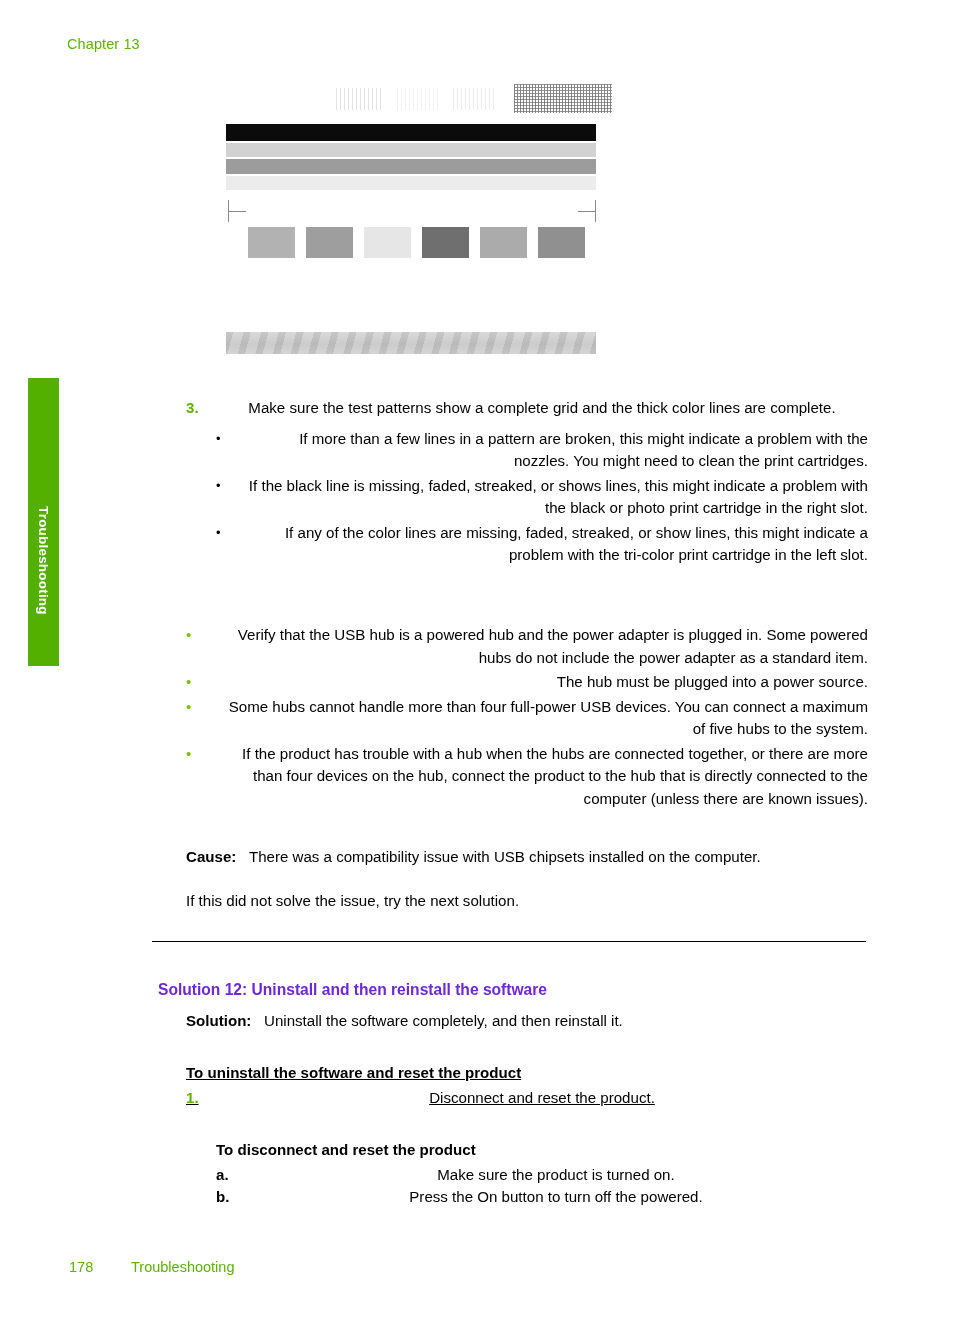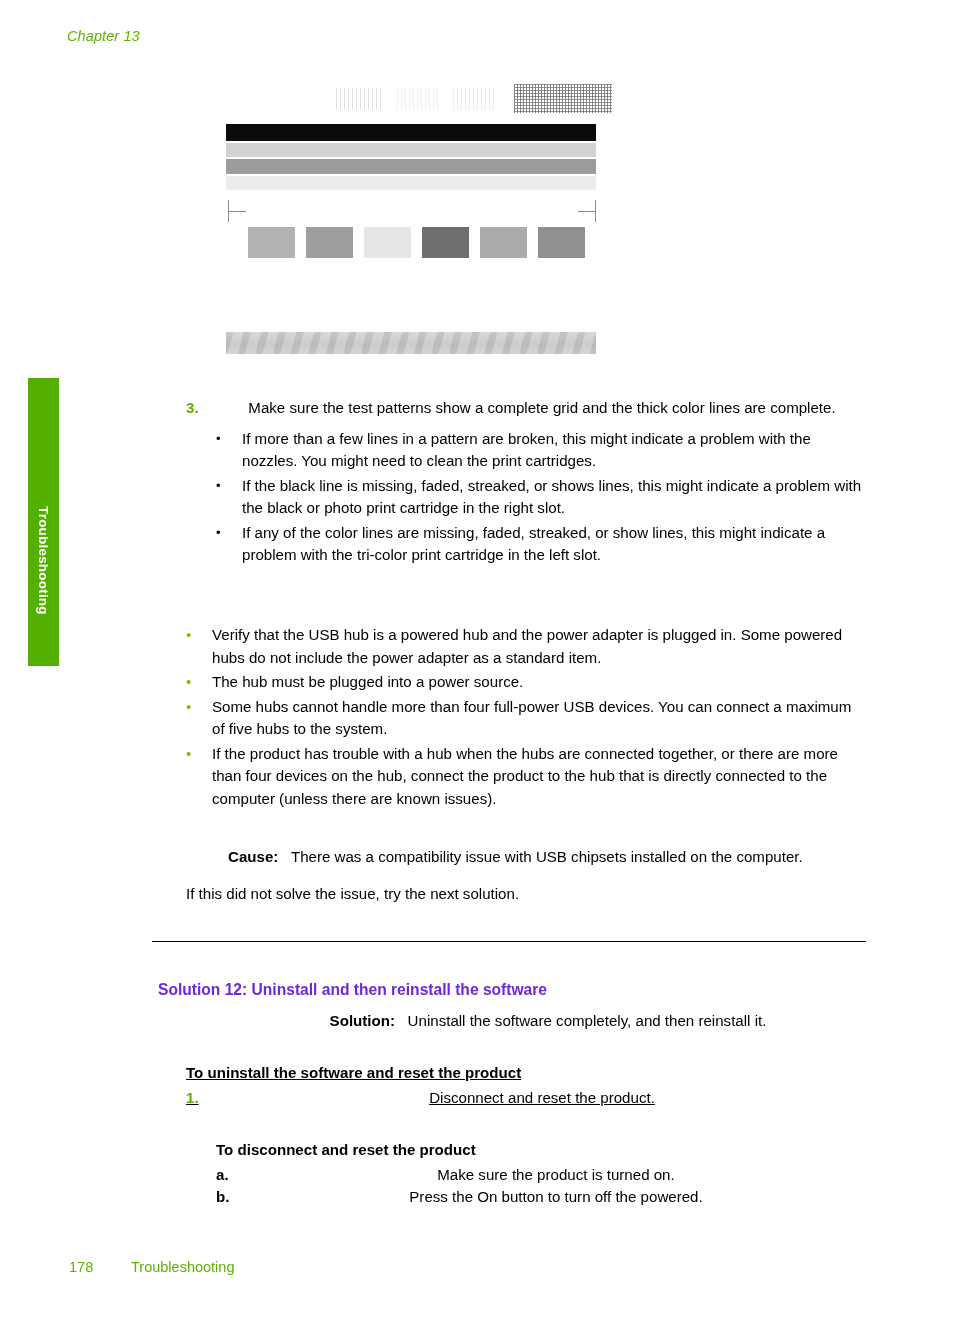--- a/index.html
+++ b/index.html
@@ -13,25 +13,24 @@
     position: relative;
     font-family: "Liberation Sans", sans-serif;
     color: #000000;
     overflow: hidden;
   }
 
   
   .page-header {
     position: absolute;
     left: 67px;
-    top: 28px;
+    top: 36px;
     font-size: 14.5px;
     color: #5DB205;
     letter-spacing: 0.1px;
-    font-style: italic;
   }
 
   
   .side-tab {
     position: absolute;
     left: 28px;
     top: 378px;
     width: 31px;
     height: 288px;
     background: #54B000;
@@ -184,28 +183,28 @@
   }
   .bullet {
     flex: 0 0 26px;
     width: 26px;
     text-align: left;
     font-size: 13px;
     line-height: 22.5px;
   }
   .bullet.black { color: #000000; }
   .bullet.green { color: #7DC400; font-size: 15px; }
-  .li-body { flex: 1; }
+  .li-body { flex: 1; text-align: right; }
 
   .subhead {
     font-weight: bold;
     font-size: 15.1px;
     line-height: 22.5px;
   }
-  .lead-bold { font-weight: bold; margin-left: 42px; }
+  .lead-bold { font-weight: bold; }
 
   .sec-rule {
     position: absolute;
     left: 152px;
     top: 941px;
     width: 714px;
     height: 0;
     border-top: 1.6px solid #000000;
   }
   .solution-heading {
@@ -299,28 +298,28 @@
         <span class="bullet green">•</span>
         <span class="li-body">If the product has trouble with a hub when the hubs are connected together, or there are more than four devices on the hub, connect the product to the hub that is directly connected to the computer (unless there are known issues).</span>
       </li>
     </ul>
   </div>
 
   <div class="blk" style="left:186px; top:846px; width:682px;">
     <div>
       <span class="lead-bold">Cause:</span><span>&nbsp;&nbsp;&nbsp;</span><span>There was a compatibility issue with USB chipsets installed on the computer.</span>
     </div>
-    <div style="margin-top:14px;">If this did not solve the issue, try the next solution.</div>
+    <div style="margin-top:21px;">If this did not solve the issue, try the next solution.</div>
   </div>
 
   <div class="sec-rule"></div>
 
   <div class="solution-heading">Solution 12: Uninstall and then reinstall the software</div>
 
-  <div class="blk" style="left:186px; top:1010px; width:682px;text-align:center;">
+  <div class="blk" style="left:186px; top:1010px; width:682px;">
     <span class="lead-bold">Solution:</span><span>&nbsp;&nbsp;&nbsp;</span><span>Uninstall the software completely, and then reinstall it.</span>
   </div>
 
   <div class="blk" style="left:186px; top:1062px; width:682px;text-decoration:underline;">
     <div class="subhead">To uninstall the software and reset the product</div>
     <div class="num-item" style="margin-top:2px;">
       <div class="num-marker">1.</div>
       <div class="num-body">Disconnect and reset the product.</div>
     </div>
   </div>

